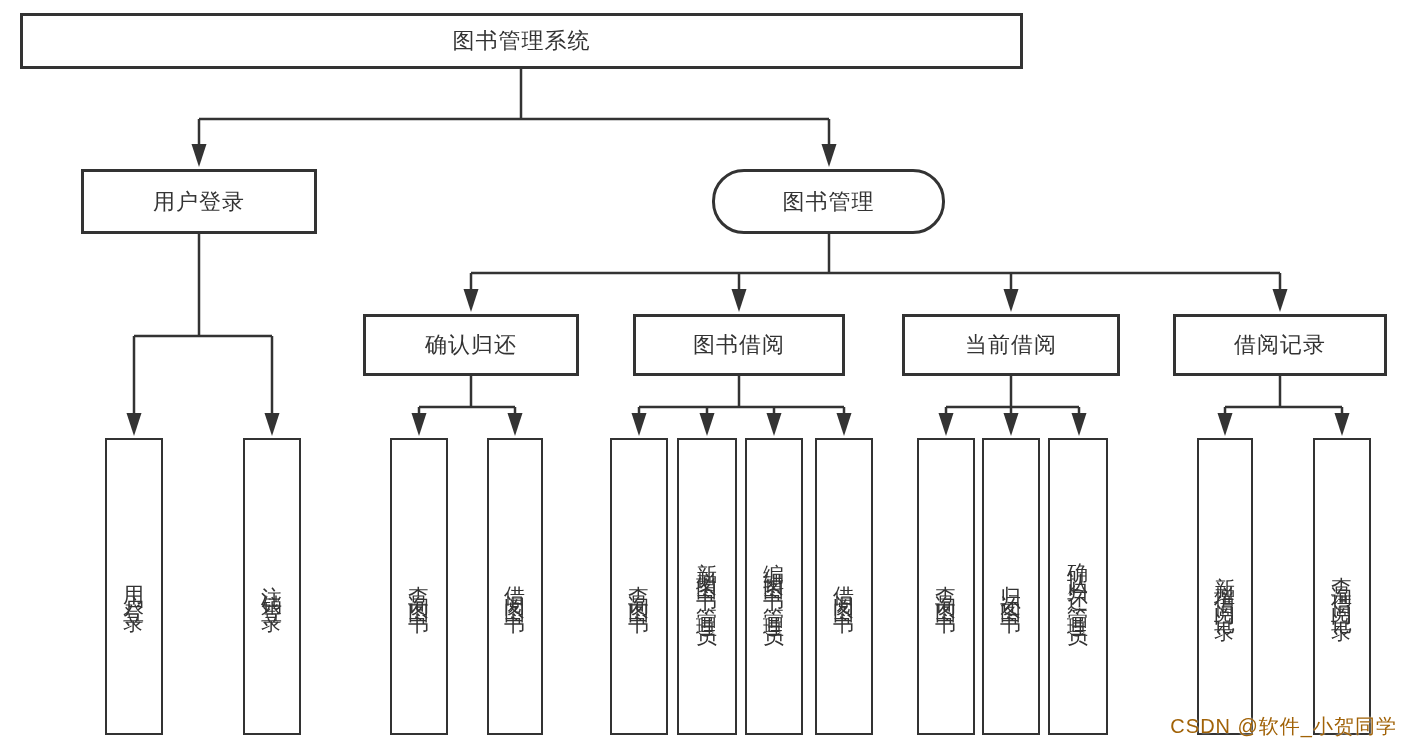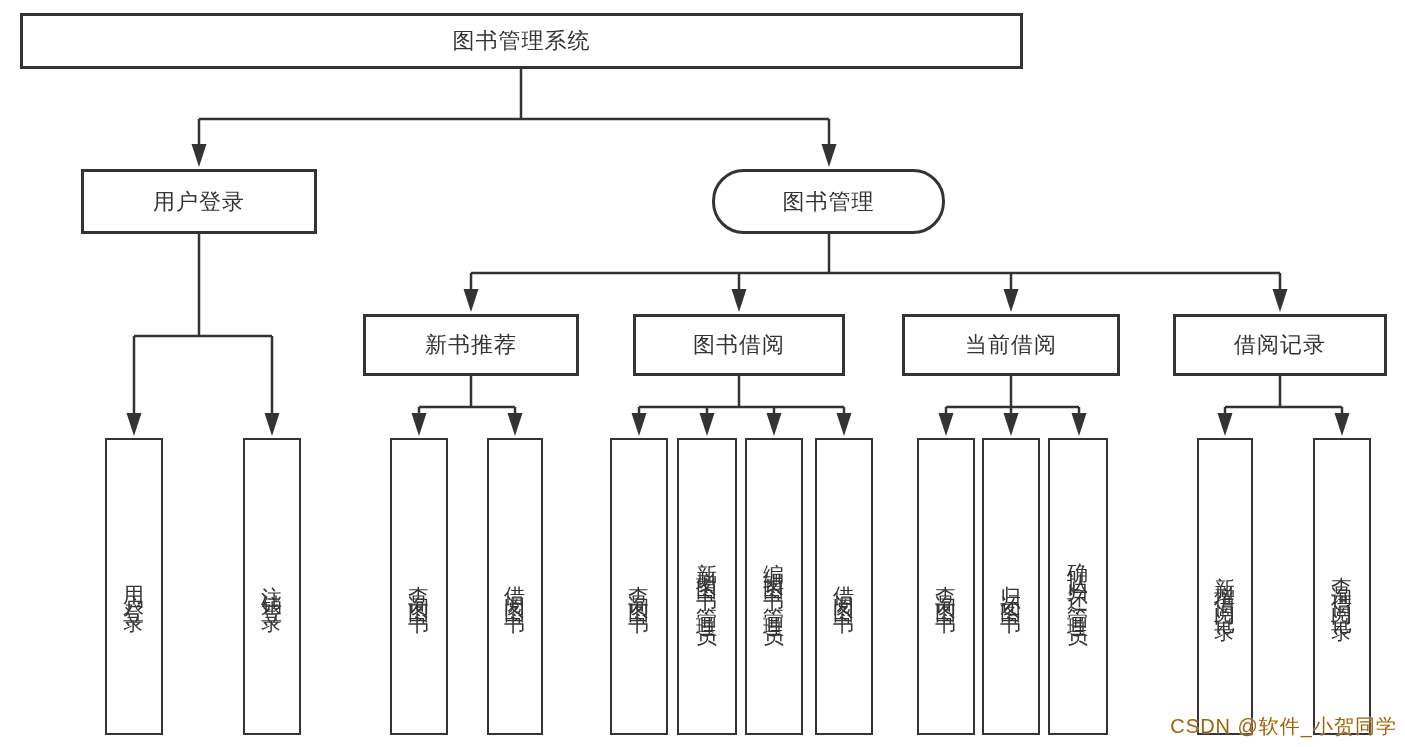--- a/index.html
+++ b/index.html
@@ -118,21 +118,21 @@
       <polygon points="1225,436 1217.5,413 1232.5,413"></polygon>
       <polygon points="1342,436 1334.5,413 1349.5,413"></polygon>
     </g>
   </svg>
 
   <div class="node root">图书管理系统</div>
 
   <div class="node lvl2" style="left:81px;width:236px;">用户登录</div>
   <div class="node lvl2" style="left:712px;width:233px;border-radius:32px;">图书管理</div>
 
-  <div class="node lvl3" style="left:363px;width:216px;">新书推荐</div>
+  <div class="node lvl3" style="left:363px;width:216px;">确认归还</div>
   <div class="node lvl3" style="left:633px;width:212px;">图书借阅</div>
   <div class="node lvl3" style="left:902px;width:218px;">当前借阅</div>
   <div class="node lvl3" style="left:1173px;width:214px;">借阅记录</div>
 
   <div class="node leaf" style="left:105px;width:58px;">
     <span class="vtext">用户登录</span>
   </div>
   <div class="node leaf" style="left:243px;width:58px;">
     <span class="vtext">注销登录</span>
   </div>

